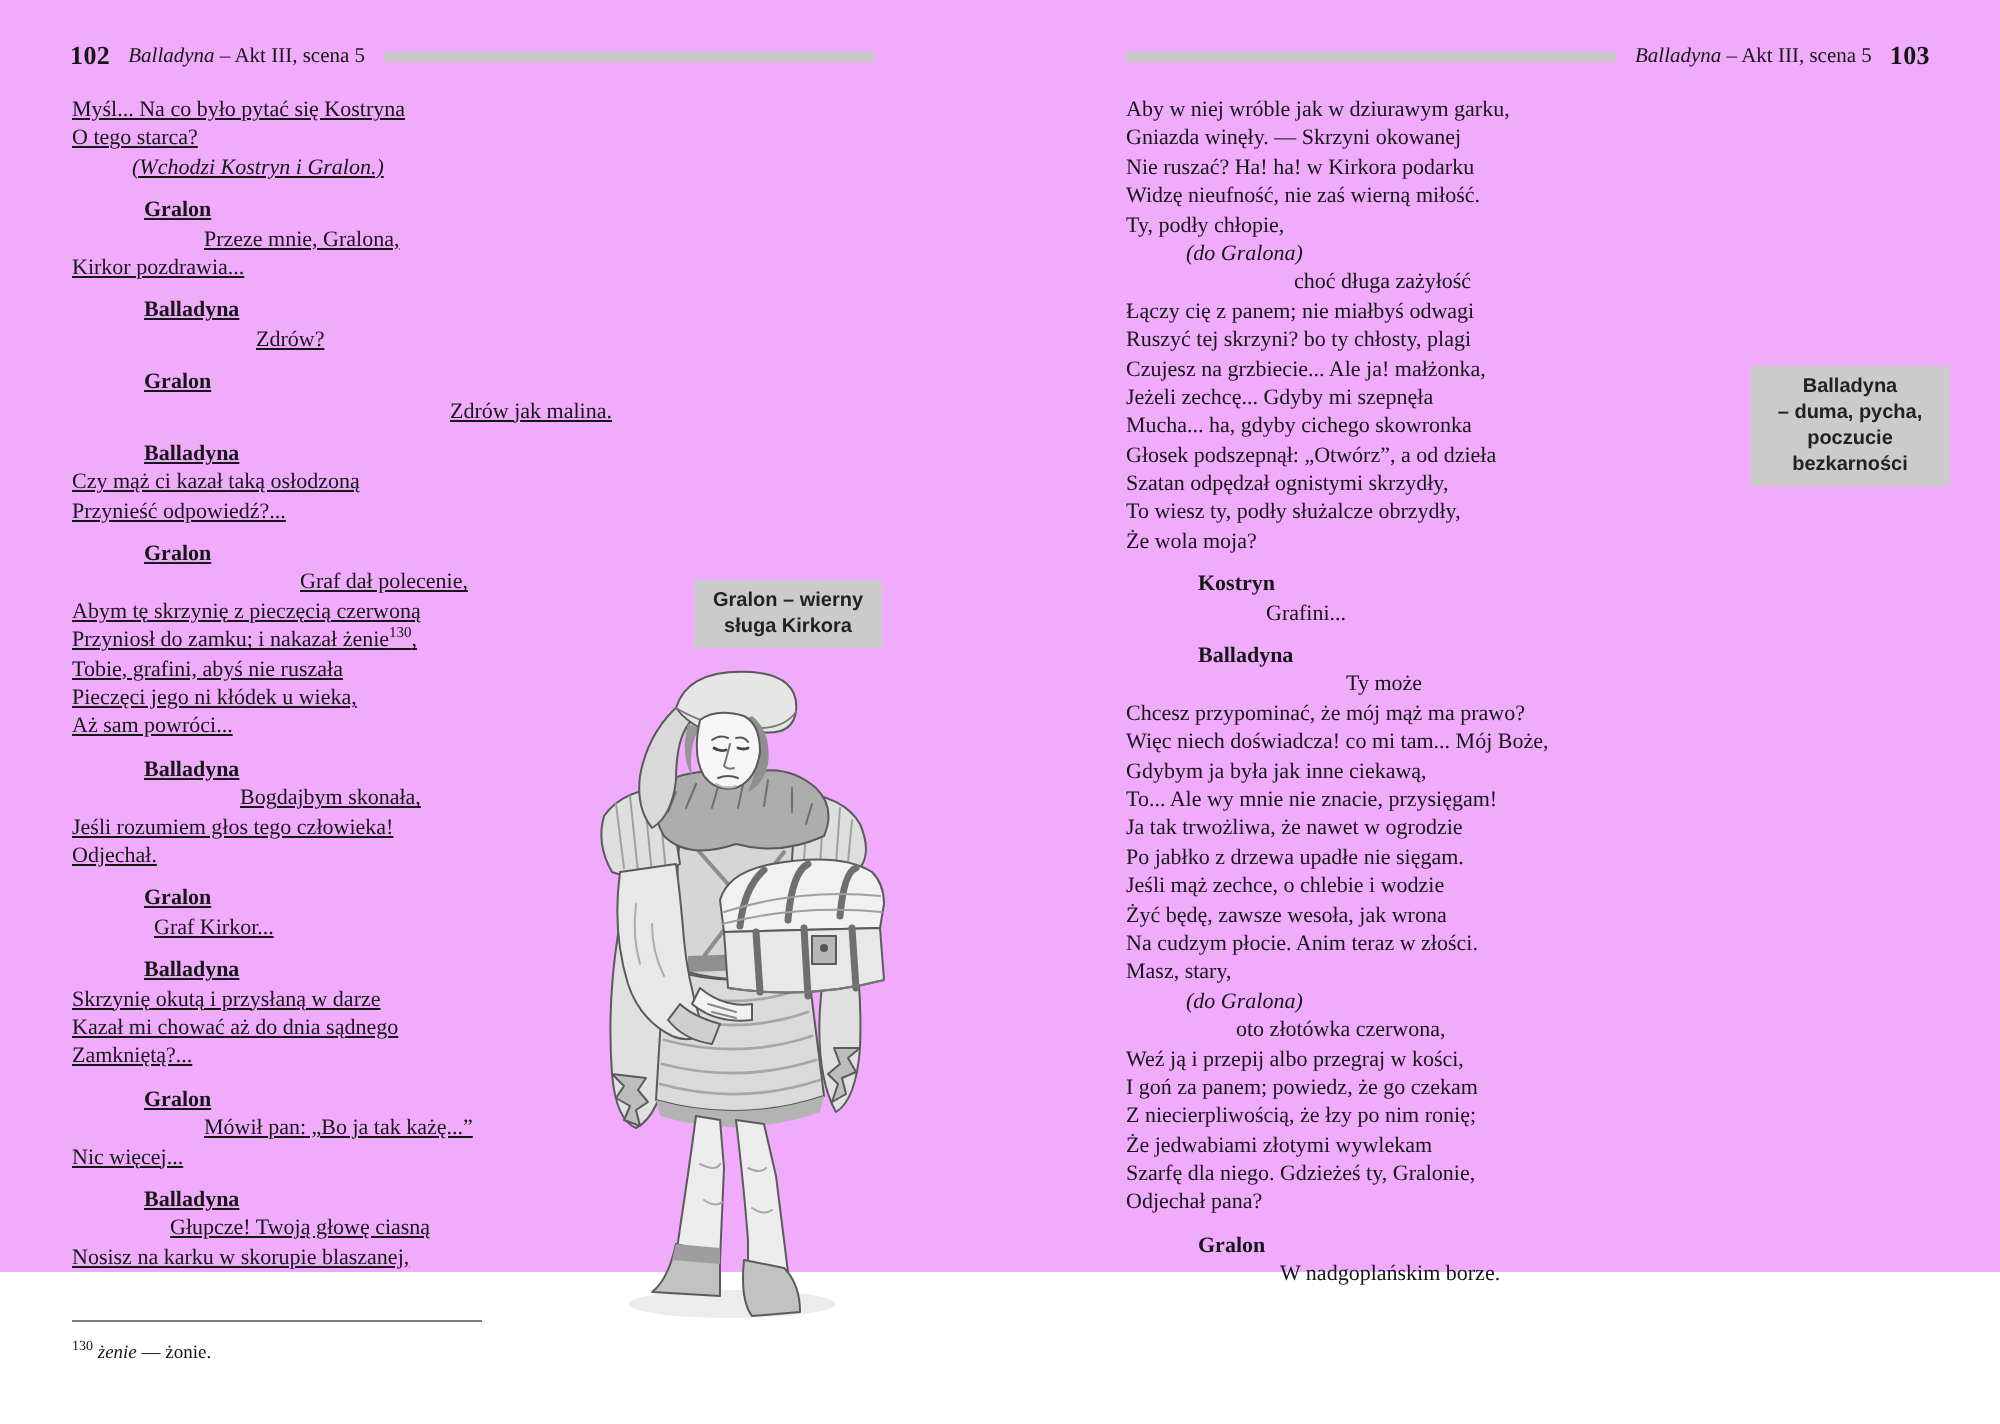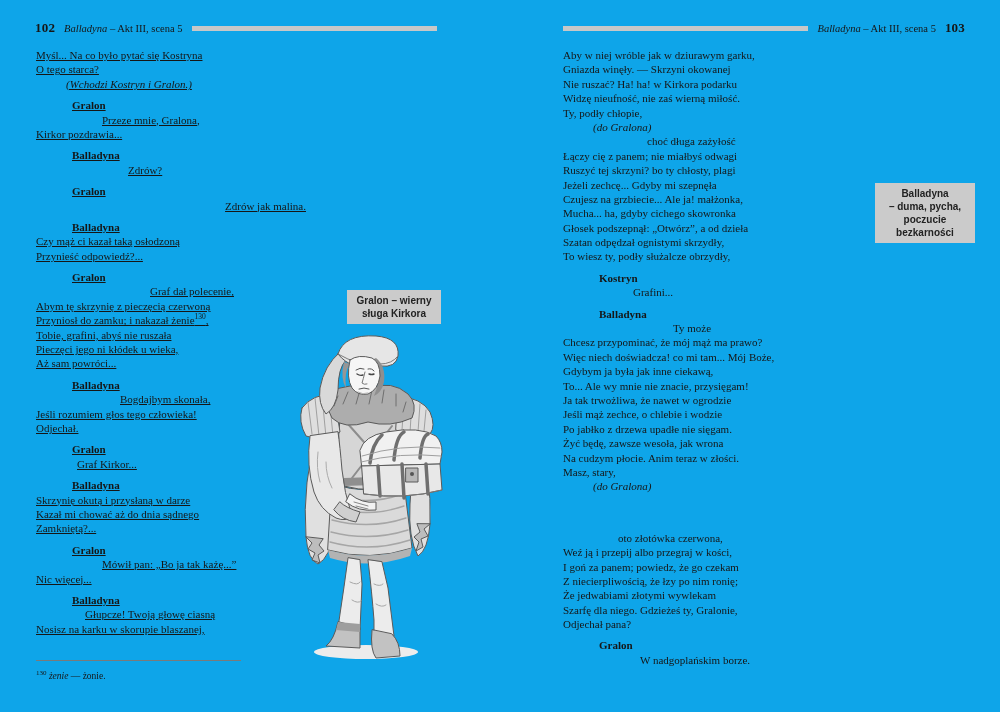--- a/index.html
+++ b/index.html
@@ -2,21 +2,21 @@
 <html lang="pl" style="--header_bar: #c8c8c8; --margin_note_bg: #cbcbcb;"><head>
 <meta charset="utf-8">
 <style>
   html,body{margin:0;padding:0;background:#ffffff;}
   body{
     width:1000px;height:712px;overflow:hidden;
     font-family:"Liberation Serif", serif;
     color:#161616;
     -webkit-font-smoothing:antialiased;
   }
-  .spread{position:relative;width:1000px;height:712px;background:#0ea5e9;}
+  .spread{position:relative;width:1000px;height:636px;background:#f0abfc;}
 
   
   .page-header{
     position:absolute;top:20px;width:402px;
     display:flex;align-items:center;gap:9px;
     font-size:10.5px;white-space:nowrap;
   }
   .page-header.pos-left{left:35px;}
   .page-header.pos-right{left:563px;}
   .pagenum{font-weight:bold;font-size:13px;letter-spacing:.2px;}
@@ -196,42 +196,43 @@
     <div class="verse col-right">
         <div class="line normal">Aby w niej wróble jak w dziurawym garku,</div>
         <div class="line normal">Gniazda winęły. — Skrzyni okowanej</div>
         <div class="line normal">Nie ruszać? Ha! ha! w Kirkora podarku</div>
         <div class="line normal">Widzę nieufność, nie zaś wierną miłość.</div>
         <div class="line normal">Ty, podły chłopie,</div>
         <div class="line stage" style="padding-left: 30px;">(do Gralona)</div>
         <div class="line normal" style="padding-left: 84px;">choć długa zażyłość</div>
         <div class="line normal">Łączy cię z panem; nie miałbyś odwagi</div>
         <div class="line normal">Ruszyć tej skrzyni? bo ty chłosty, plagi</div>
+        <div class="line normal">Czujesz na grzbiecie... Ale ja! małżonka,</div>
         <div class="line normal">Jeżeli zechcę... Gdyby mi szepnęła</div>
-        <div class="line normal">Czujesz na grzbiecie... Ale ja! małżonka,</div>
         <div class="line normal">Mucha... ha, gdyby cichego skowronka</div>
         <div class="line normal">Głosek podszepnął: „Otwórz”, a od dzieła</div>
         <div class="line normal">Szatan odpędzał ognistymi skrzydły,</div>
         <div class="line normal">To wiesz ty, podły służalcze obrzydły,</div>
+        <div class="line normal">Że wola moja?</div>
         <div class="line speaker" style="padding-left: 36px;">Kostryn</div>
         <div class="line normal" style="padding-left: 70px;">Grafini...</div>
         <div class="line speaker" style="padding-left: 36px;">Balladyna</div>
         <div class="line normal" style="padding-left: 110px;">Ty może</div>
         <div class="line normal">Chcesz przypominać, że mój mąż ma prawo?</div>
         <div class="line normal">Więc niech doświadcza! co mi tam... Mój Boże,</div>
         <div class="line normal">Gdybym ja była jak inne ciekawą,</div>
         <div class="line normal">To... Ale wy mnie nie znacie, przysięgam!</div>
         <div class="line normal">Ja tak trwożliwa, że nawet w ogrodzie</div>
+        <div class="line normal">Po jabłko z drzewa upadłe nie sięgam.</div>
         <div class="line normal">Jeśli mąż zechce, o chlebie i wodzie</div>
-        <div class="line normal">Po jabłko z drzewa upadłe nie sięgam.</div>
         <div class="line normal">Żyć będę, zawsze wesoła, jak wrona</div>
         <div class="line normal">Na cudzym płocie. Anim teraz w złości.</div>
         <div class="line normal">Masz, stary,</div>
         <div class="line stage" style="padding-left: 30px;">(do Gralona)</div>
-        <div class="line normal" style="padding-left: 55px; margin-top: 37px;">oto złotówka czerwona,</div>
+        <div class="line normal" style="padding-left: 55px;">oto złotówka czerwona,</div>
         <div class="line normal">Weź ją i przepij albo przegraj w kości,</div>
         <div class="line normal">I goń za panem; powiedz, że go czekam</div>
         <div class="line normal">Z niecierpliwością, że łzy po nim ronię;</div>
         <div class="line normal">Że jedwabiami złotymi wywlekam</div>
         <div class="line normal">Szarfę dla niego. Gdzieżeś ty, Gralonie,</div>
         <div class="line normal">Odjechał pana?</div>
         <div class="line speaker" style="padding-left: 36px;">Gralon</div>
         <div class="line normal" style="padding-left: 77px;">W nadgoplańskim borze.</div>
       </div>
 

